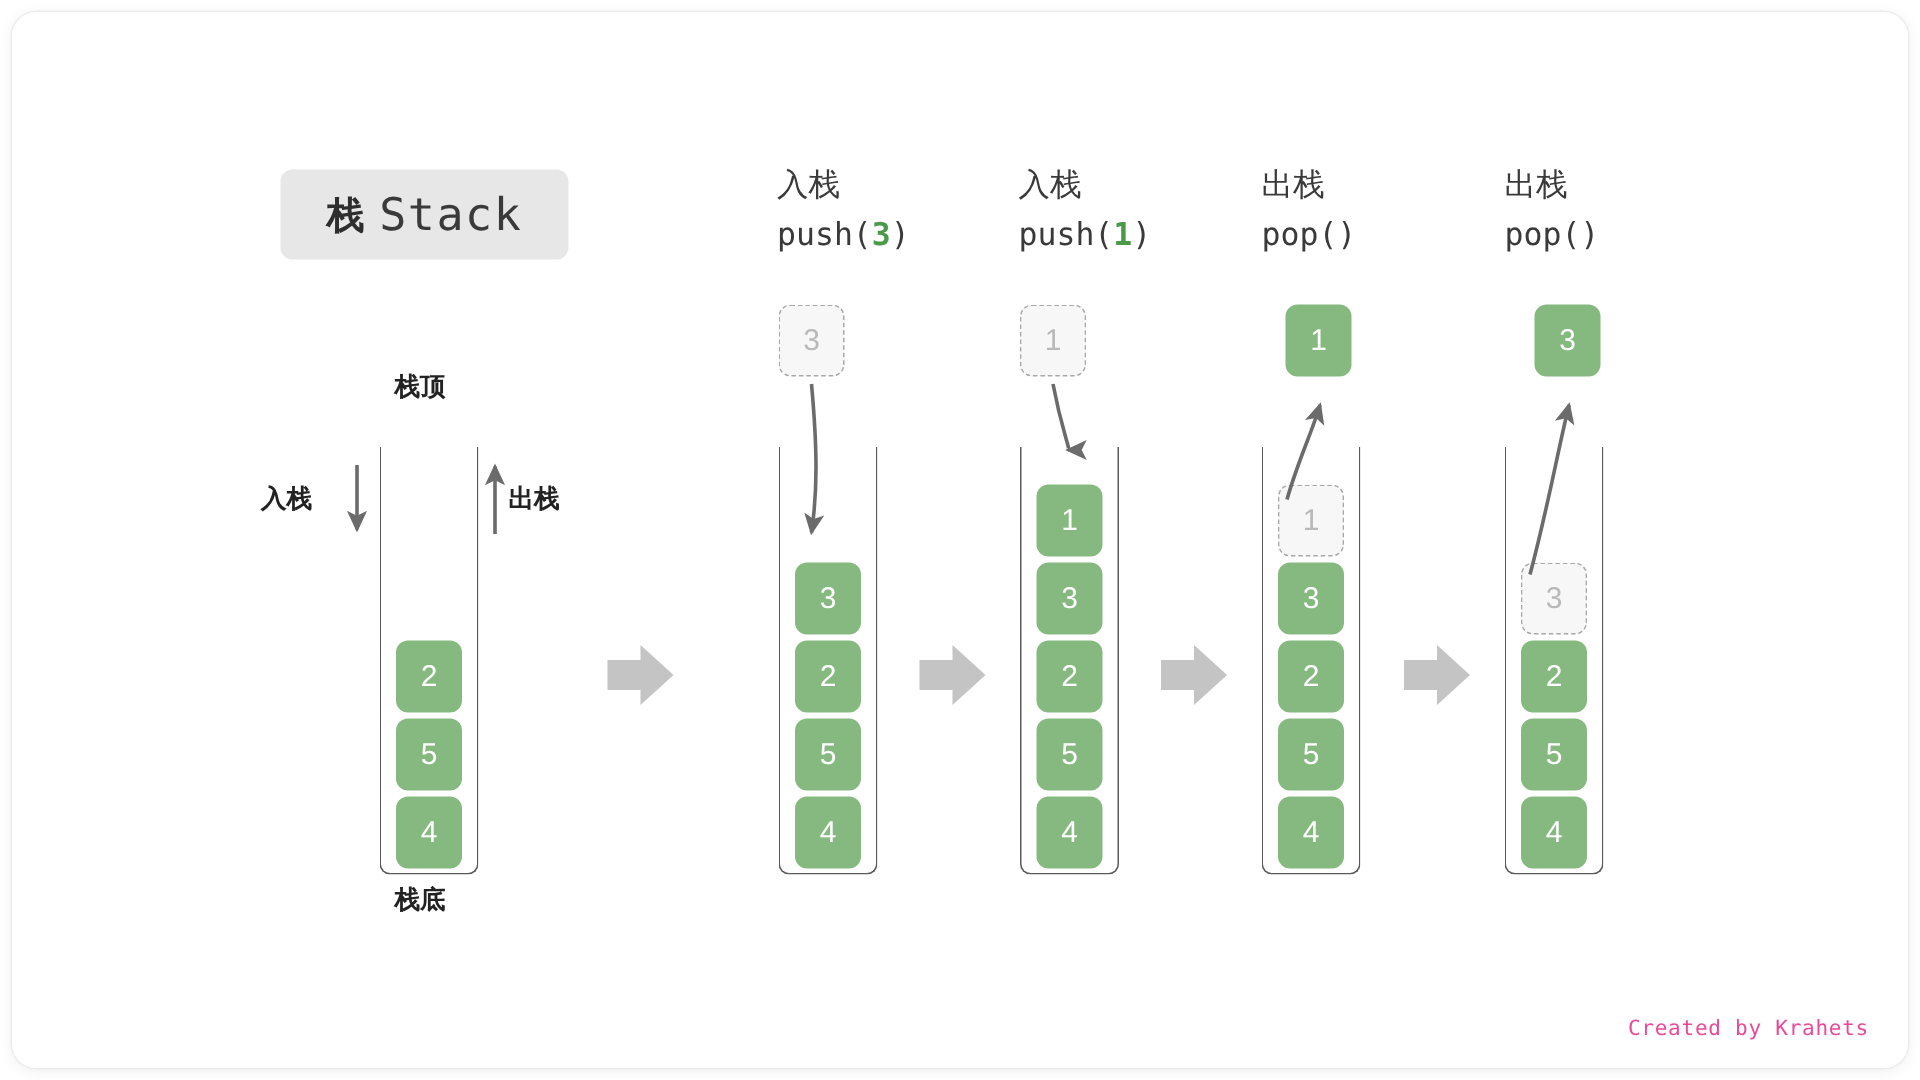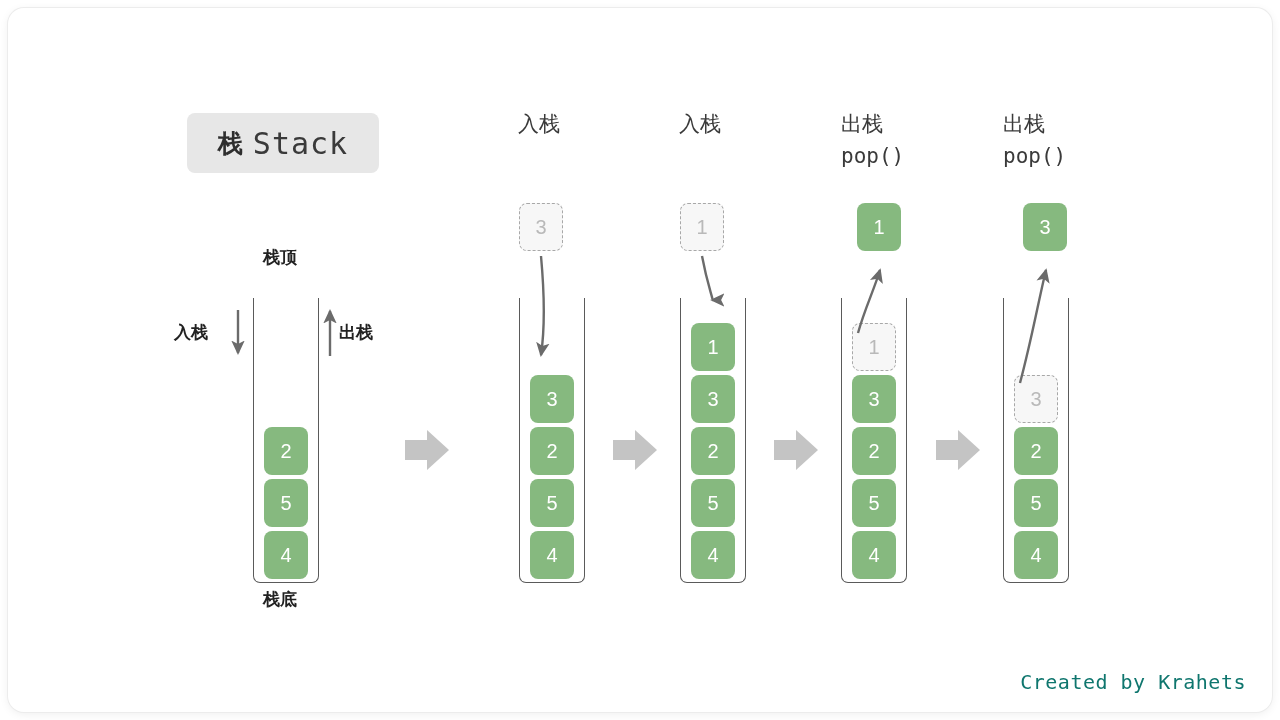--- a/index.html
+++ b/index.html
@@ -169,22 +169,22 @@
     height: 704px;
     pointer-events: none;
   }
 
   
   .footer {
     position: absolute;
     right: 26px;
     bottom: 18px;
     font-family: "DejaVu Sans Mono", "Liberation Mono", monospace;
-    font-size: 20px;
-    color: #0f766e;
+    font-size: 14px;
+    color: #ec4899;
     letter-spacing: 0.5px;
   }
 </style>
 </head>
 <body>
 
 <div class="card">
   <div class="stage">
 
     <div class="title-chip">
@@ -200,33 +200,35 @@
     <div class="stack-box" style="left:245px; top:290px;">
       <div class="stack-inner">
         <div class="cell filled">2</div>
         <div class="cell filled">5</div>
         <div class="cell filled">4</div>
       </div>
     </div>
 
     <div class="col-head" style="left:510px; top:101px;">
       <div class="cn">入栈</div>
+      <div class="code"><span>push(</span><span class="arg">3</span><span>)</span></div>
     </div>
     <div class="float-cell ghost" style="left:511px; top:195px;">3</div>
     <div class="stack-box" style="left:511px; top:290px;">
       <div class="stack-inner">
         <div class="cell filled">3</div>
         <div class="cell filled">2</div>
         <div class="cell filled">5</div>
         <div class="cell filled">4</div>
       </div>
     </div>
 
     <div class="col-head" style="left:671px; top:101px;">
       <div class="cn">入栈</div>
+      <div class="code"><span>push(</span><span class="arg">1</span><span>)</span></div>
     </div>
     <div class="float-cell ghost" style="left:672px; top:195px;">1</div>
     <div class="stack-box" style="left:672px; top:290px;">
       <div class="stack-inner">
         <div class="cell filled">1</div>
         <div class="cell filled">3</div>
         <div class="cell filled">2</div>
         <div class="cell filled">5</div>
         <div class="cell filled">4</div>
       </div>

